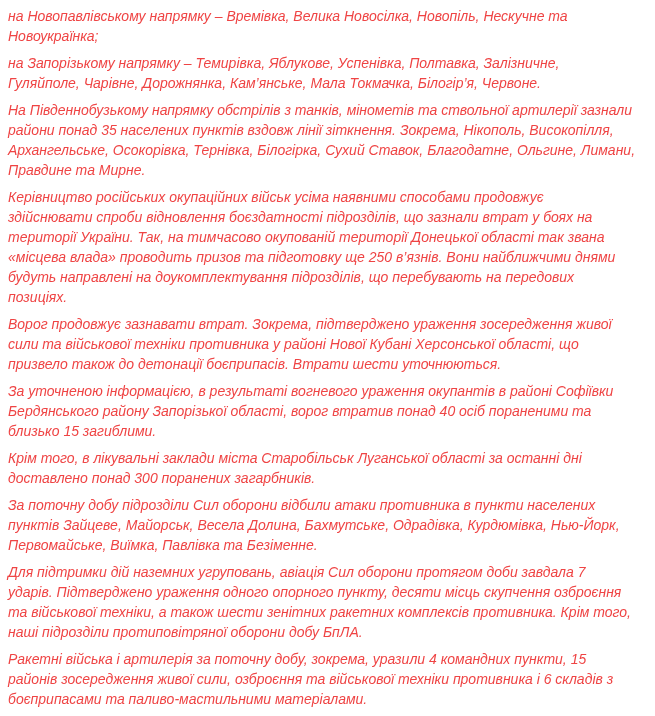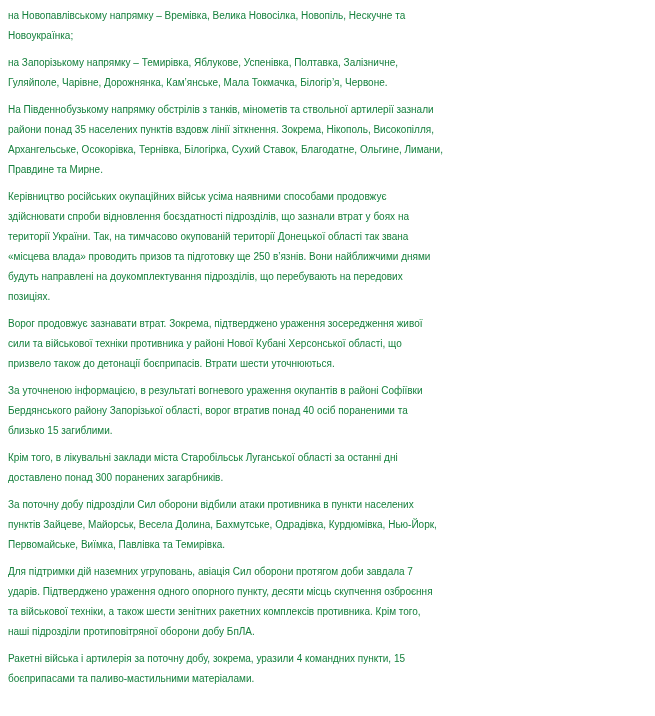--- a/index.html
+++ b/index.html
@@ -15,25 +15,26 @@
   }
   .post {
     padding: 6px 8px 0 8px;
     width: 639px;
     overflow: hidden;
   }
   .paragraph {
     margin: 0 0 7px 0;
   }
   .line {
-    font-size: 10px;
+    font-size: 14px;
     line-height: 20px;
     height: 20px;
     white-space: nowrap;
-    color: #15803d;
+    color: #ef4444;
+    font-style: italic;
   }
 </style>
 </head>
 <body>
 
 <main class="post">
   <div id="paragraphs">
       <div class="paragraph">
         <div class="line">на Новопавлівському напрямку – Времівка, Велика Новосілка, Новопіль, Нескучне та</div>
         <div class="line">Новоукраїнка;</div>
@@ -66,26 +67,27 @@
         <div class="line">Бердянського району Запорізької області, ворог втратив понад 40 осіб пораненими та</div>
         <div class="line">близько 15 загиблими.</div>
       </div>
       <div class="paragraph">
         <div class="line">Крім того, в лікувальні заклади міста Старобільськ Луганської області за останні дні</div>
         <div class="line">доставлено понад 300 поранених загарбників.</div>
       </div>
       <div class="paragraph">
         <div class="line">За поточну добу підрозділи Сил оборони відбили атаки противника в пункти населених</div>
         <div class="line">пунктів Зайцеве, Майорськ, Весела Долина, Бахмутське, Одрадівка, Курдюмівка, Нью-Йорк,</div>
-        <div class="line">Первомайське, Виїмка, Павлівка та Темирівка.</div>
+        <div class="line">Первомайське, Виїмка, Павлівка та Безіменне.</div>
       </div>
       <div class="paragraph">
         <div class="line">Для підтримки дій наземних угруповань, авіація Сил оборони протягом доби завдала 7</div>
         <div class="line">ударів. Підтверджено ураження одного опорного пункту, десяти місць скупчення озброєння</div>
         <div class="line">та військової техніки, а також шести зенітних ракетних комплексів противника. Крім того,</div>
         <div class="line">наші підрозділи протиповітряної оборони добу БпЛА.</div>
       </div>
       <div class="paragraph">
         <div class="line">Ракетні війська і артилерія за поточну добу, зокрема, уразили 4 командних пункти, 15</div>
+        <div class="line">районів зосередження живої сили, озброєння та військової техніки противника і 6 складів з</div>
         <div class="line">боєприпасами та паливо-мастильними матеріалами.</div>
       </div>
     </div>
 </main>
 
 </body></html>

